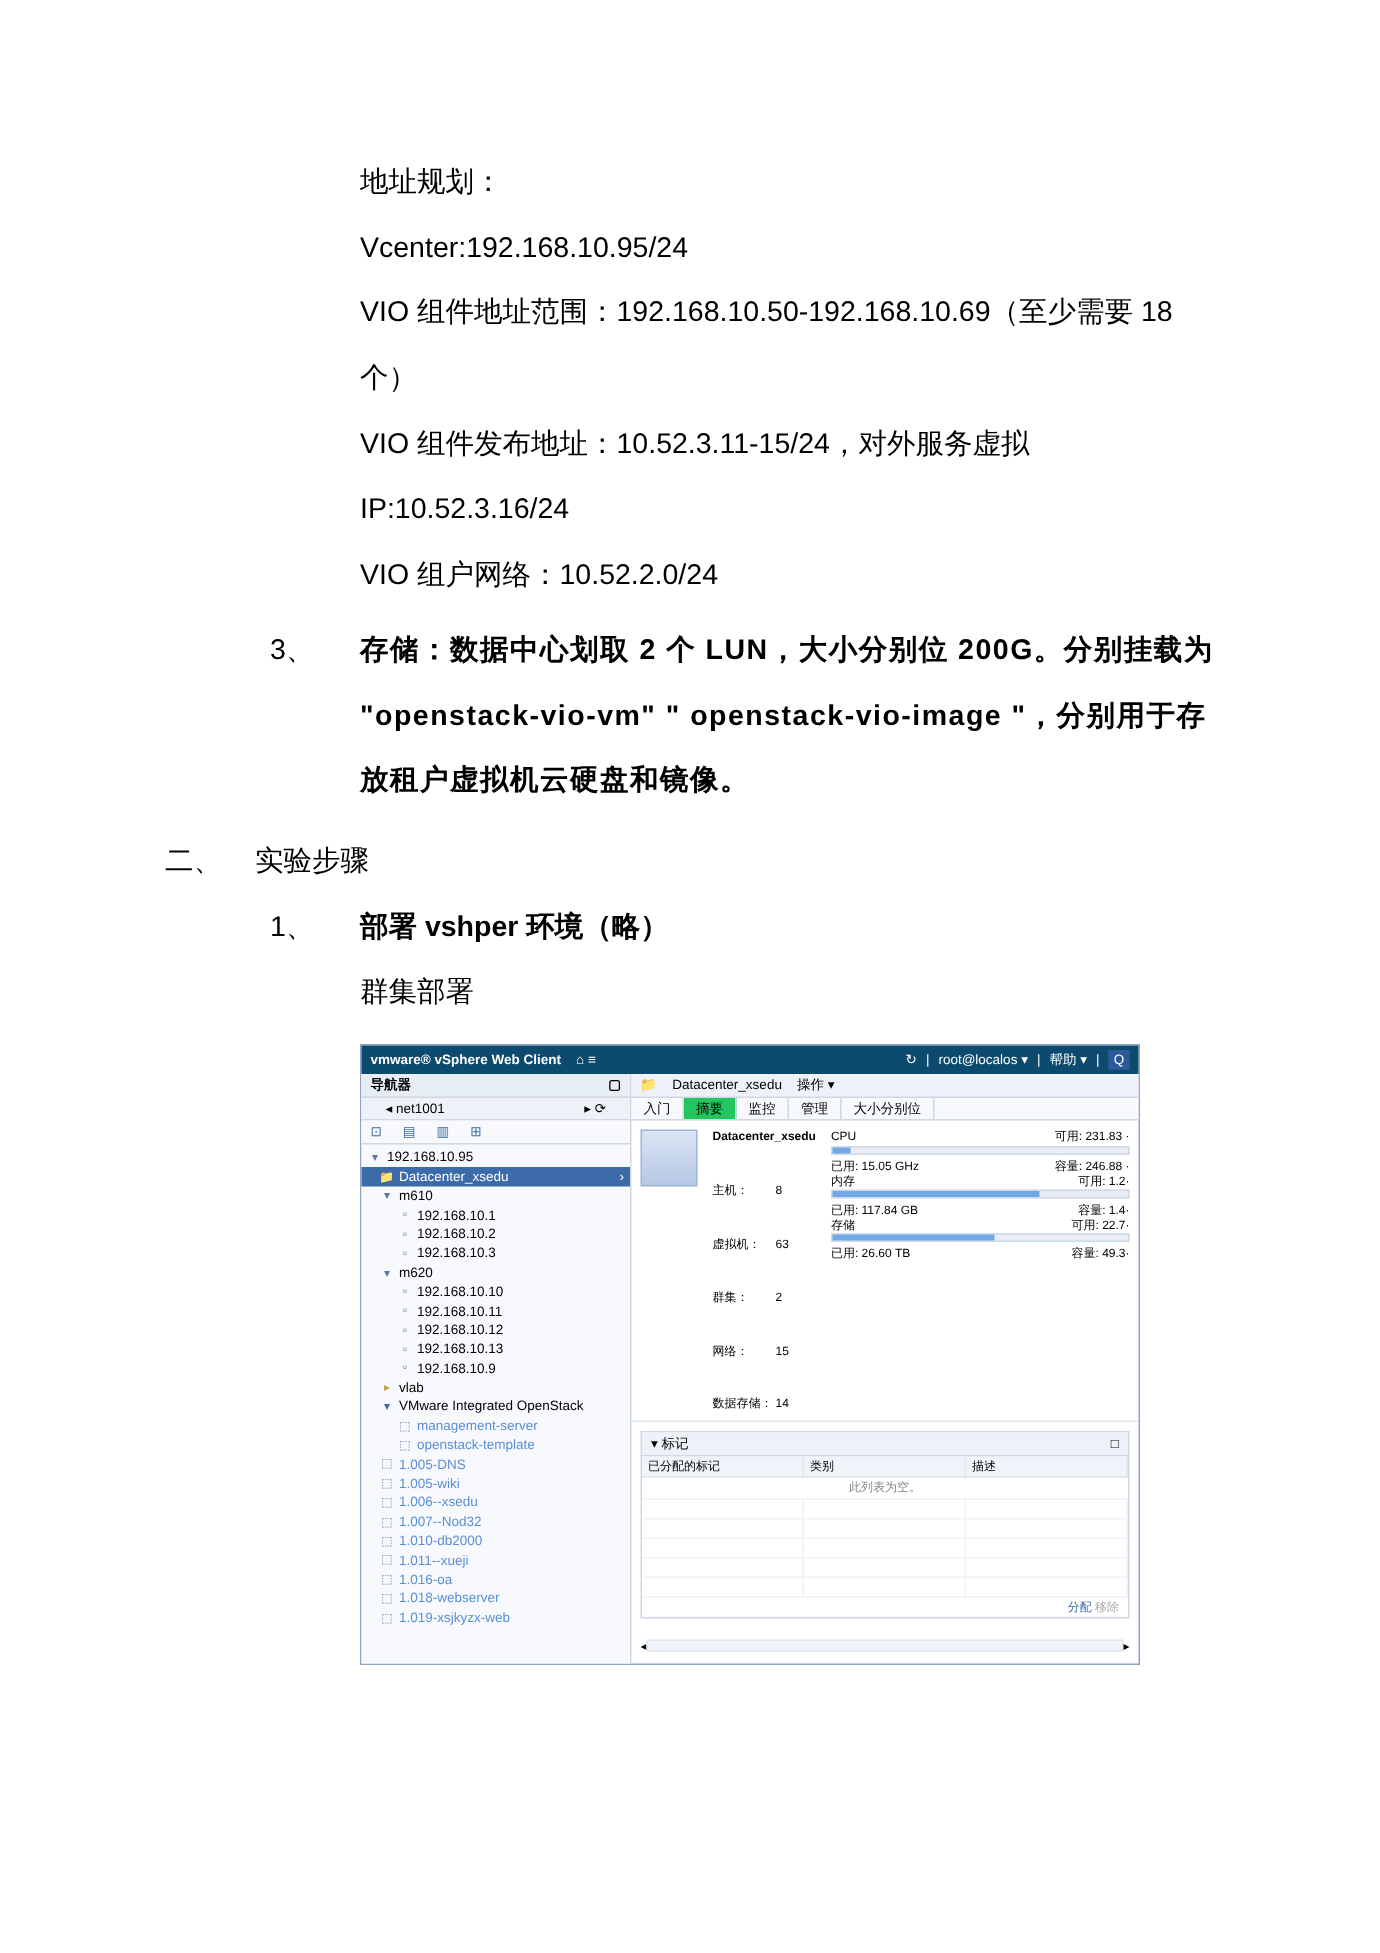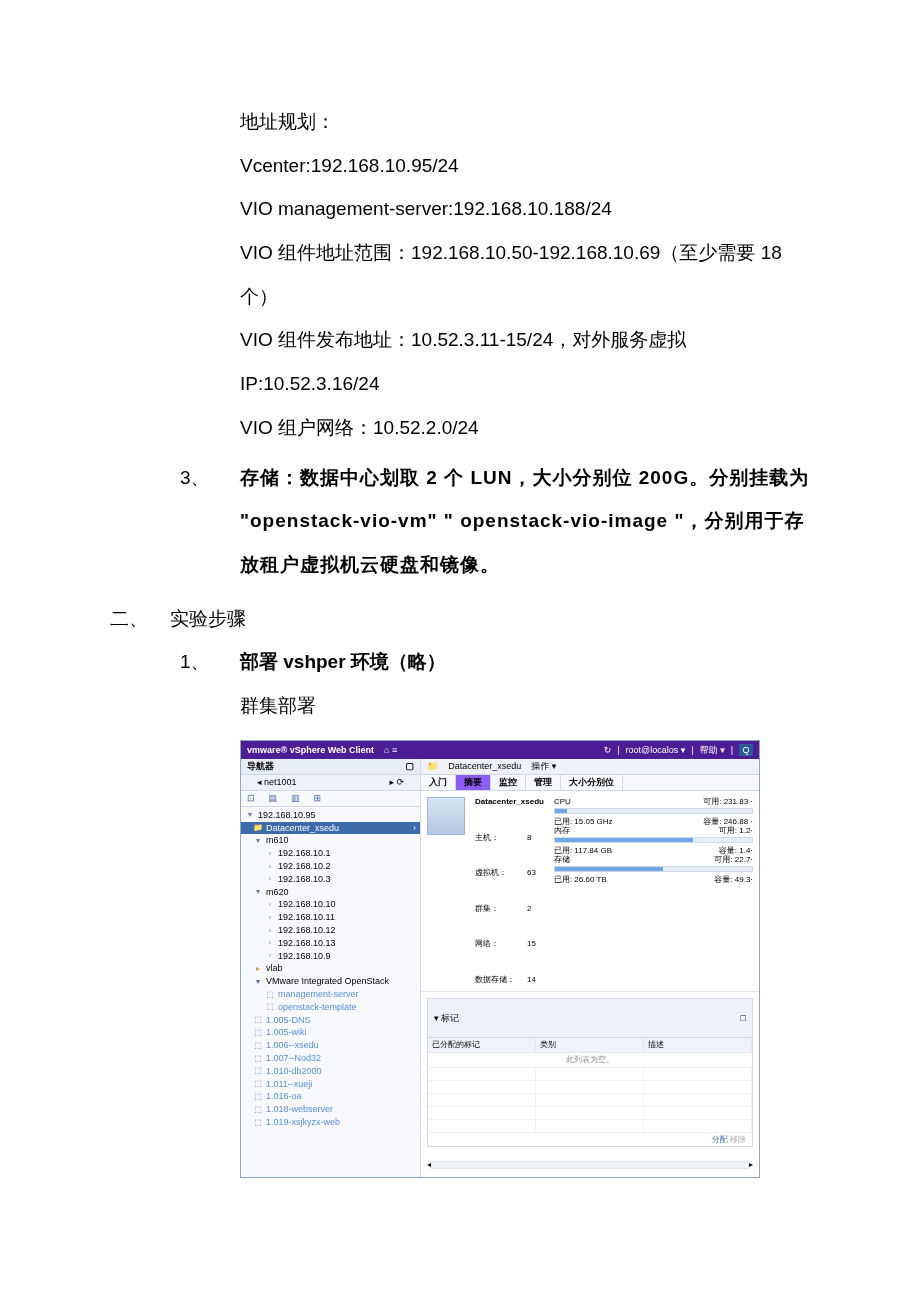--- a/index.html
+++ b/index.html
@@ -24,21 +24,21 @@
   .scr {
     margin-top: 12px;
     width: 520px;
     font-family: Arial, "Microsoft YaHei", sans-serif;
     font-size: 9px;
     line-height: 1.2;
     border: 1px solid #8fa3c2;
     background: #fff;
   }
   .scr .hdr {
-    background: #4c1d95;
+    background: #0c4a6e;
     color: #fff;
     display: flex;
     align-items: center;
     padding: 3px 6px;
     gap: 6px;
   }
   .scr .hdr .brand { font-weight: bold; }
   .scr .hdr .home { margin-left: 4px; }
   .scr .hdr .sp { flex: 1; }
   .scr .hdr .refresh, .scr .hdr .user, .scr .hdr .help, .scr .hdr .search {
@@ -72,56 +72,55 @@
 
   .main { flex: 1; display: flex; flex-direction: column; }
   .crumb {
     background: #eef2f8; padding: 2px 6px; border-bottom: 1px solid #cfd8e3;
     display: flex; gap: 10px; align-items: center;
   }
   .crumb .fold { color: #c9a24f; }
   .tabs {
     display: flex; border-bottom: 1px solid #cfd8e3; background: #f7f9fc;
   }
-  .tabs .tab { padding: 2px 8px; border-right: 1px solid #cfd8e3; font-weight: bold; }
-  .tabs .tab.act { background: #8b5cf6; font-weight: bold; }
+  .tabs .tab { padding: 2px 8px; border-right: 1px solid #cfd8e3; }
+  .tabs .tab.act { background: #22c55e; font-weight: normal; }
   .ov { display: flex; padding: 6px; gap: 10px; border-bottom: 1px solid #e0e6ee; }
   .ov .bld {
     width: 38px; height: 38px; background: linear-gradient(#d9e4f4,#b6c8e4);
     border: 1px solid #9fb3d4;
   }
   .ov .meta { font-size: 8px; }
   .ov .meta .t { font-weight: bold; margin-bottom: 2px; }
-  .ov .meta .kv { display: flex; gap: 12px; margin-top: 26px; }
+  .ov .meta .kv { display: flex; gap: 2px; margin-top: 26px; }
   .ov .meta .kv .k { width: 40px; }
   .stats { flex: 1; font-size: 8px; }
   .stats .bar { height: 6px; background: #e6edf5; margin: 1px 0 3px; border: 1px solid #cfd8e3; position: relative; }
   .stats .bar .fill { position: absolute; left:0; top:0; bottom:0; background: #6fa7e8; }
   .stats .srow { display: flex; justify-content: space-between; }
   .tagbox { margin: 6px; border: 1px solid #cfd8e3; background: #fff; }
   .tagbox .th {
-    background: #eef2f8; padding: 14px 6px; border-bottom: 1px solid #cfd8e3;
+    background: #eef2f8; padding: 2px 6px; border-bottom: 1px solid #cfd8e3;
     display: flex; justify-content: space-between;
   }
   .tagbox .tb { display: grid; grid-template-columns: 1fr 1fr 1fr; font-size: 8px; }
   .tagbox .tb .hd { background: #f0f4fa; border-bottom: 1px solid #e0e6ee; border-right: 1px solid #e0e6ee; padding: 2px 4px; }
   .tagbox .tb .cell { border-bottom: 1px solid #eef2f8; border-right: 1px solid #eef2f8; padding: 2px 4px; height: 13px; }
   .tagbox .empty { grid-column: 1 / -1; text-align: center; color: #888; padding: 2px; border-bottom: 1px solid #eef2f8; }
   .tagbox .ft { text-align: right; padding: 2px 6px; font-size: 8px; }
   .tagbox .ft .assign { color: #3d6aa8; }
   .bot { padding: 4px 6px; font-size: 8px; display: flex; height: 24px; align-items: center; }
   .bot .scrollpad { flex:1; height: 8px; background: #f1f4f9; border: 1px solid #e0e6ee; }
 </style>
 </head>
 <body>
 
 <div class="indent1">
   <div>地址规划：</div>
   <div>Vcenter:192.168.10.95/24</div>
-  <div>VIO management-server:192.168.10.188/24</div>
   <div>VIO 组件地址范围：192.168.10.50-192.168.10.69（至少需要 18 个）</div>
   <div>VIO 组件发布地址：10.52.3.11-15/24，对外服务虚拟IP:10.52.3.16/24</div>
   <div>VIO 组户网络：10.52.2.0/24</div>
 </div>
 
 <div class="num-item" style="margin-left:20px; margin-top:6px;">
   <div class="num">3、</div>
   <div class="body loose">存储：数据中心划取 2 个 LUN，大小分别位 200G。分别挂载为 "openstack-vio-vm" " openstack-vio-image "，分别用于存放租户虚拟机云硬盘和镜像。</div>
 </div>
 

